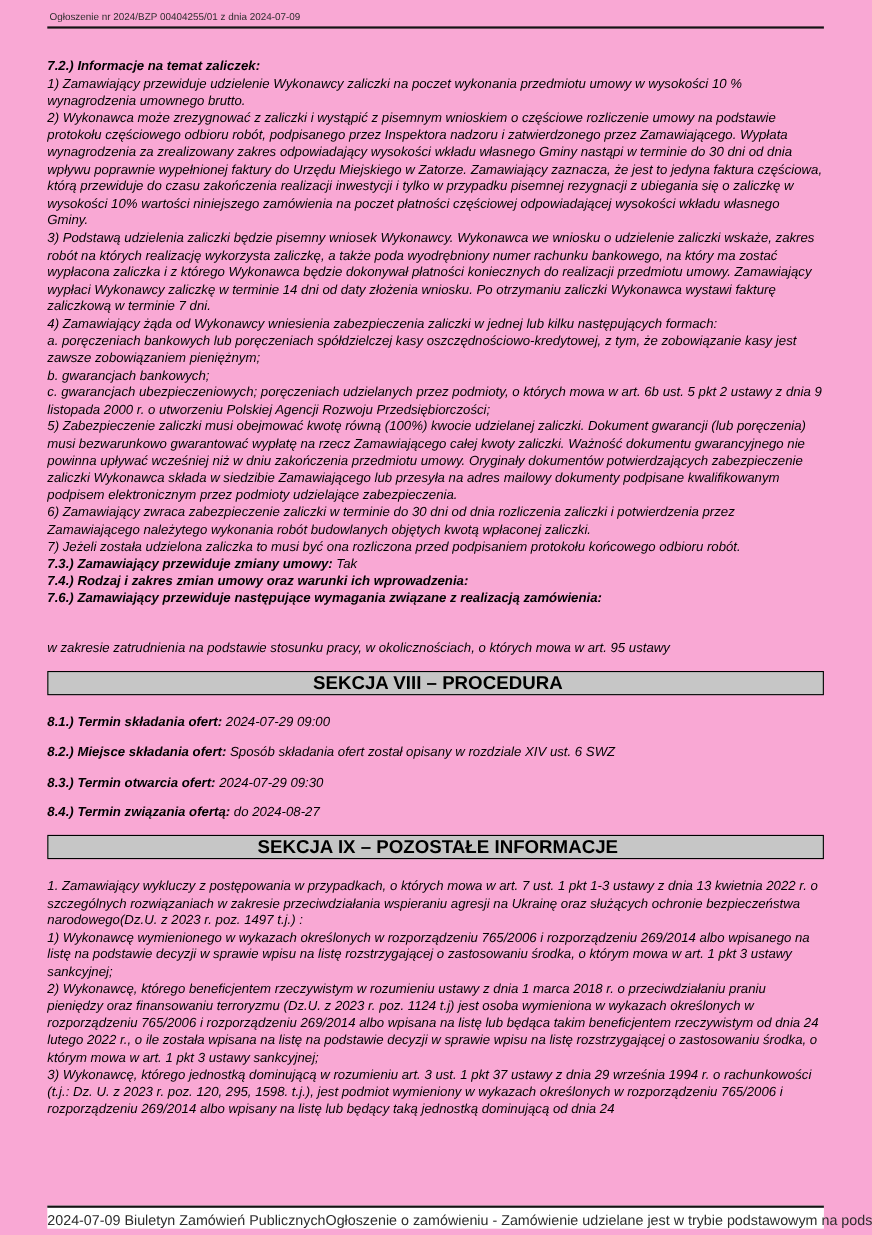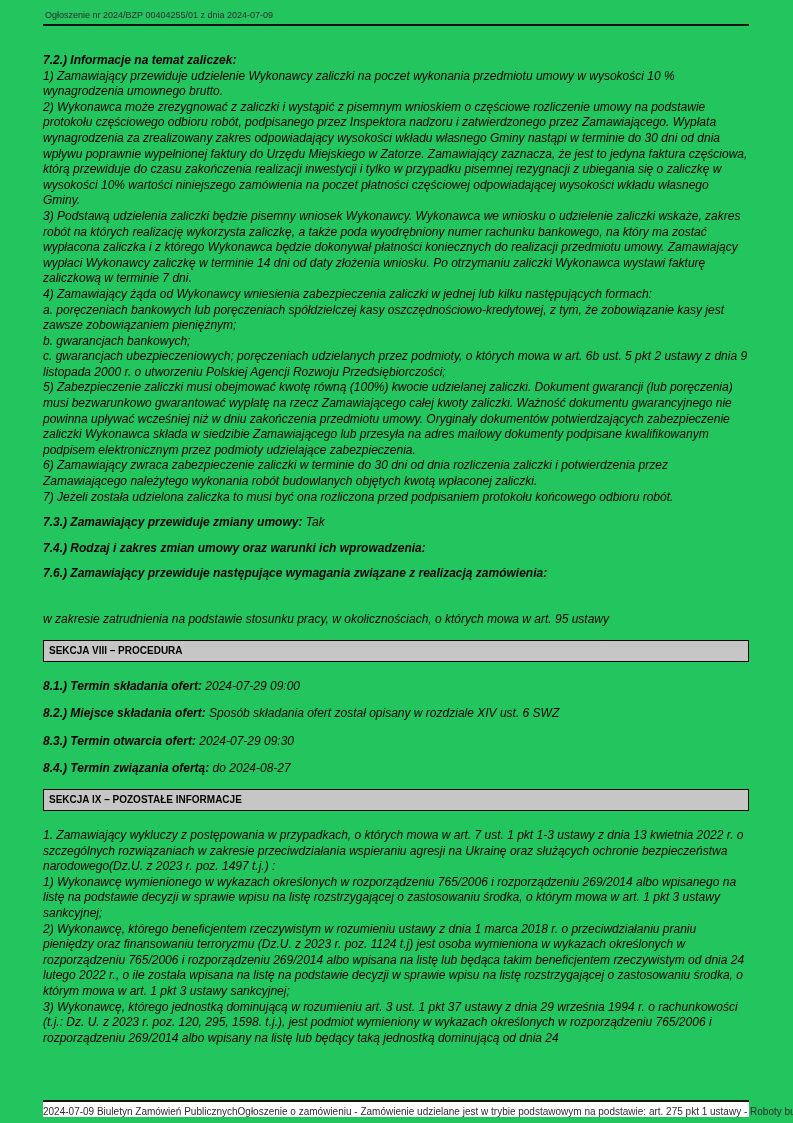--- a/index.html
+++ b/index.html
@@ -5,21 +5,21 @@
   html, body {
     margin: 0;
     padding: 0;
     background: #ffffff;
   }
   .page {
     position: relative;
     width: 793px;
     height: 1123px;
     margin: 0 auto;
-    background: #22c55e;
+    background: #f9a8d4;
     box-sizing: border-box;
     padding: 8px 44px 0 43px;
     font-family: "Liberation Sans", "DejaVu Sans", sans-serif;
     color: #000000;
     overflow: hidden;
   }
   .doc-header {
     font-size: 9px;
     color: #2d2d2d;
     padding: 2px 0 4px 2px;
@@ -27,46 +27,47 @@
   }
   .doc-body {
     margin-top: 27px;
     font-size: 12px;
     line-height: 15.6px;
   }
   .doc-body p {
     margin: 0;
     font-style: italic;
   }
-  p.gap-before { margin-top: 10px; }
+  p.gap-before { }
   p.gap-before-lg { margin-top: 30px; }
   b { font-weight: bold; }
   .section-bar {
     box-sizing: border-box;
     margin-top: 12px;
     border: 1.5px solid #000000;
     background: #c6c6c6;
     font-weight: bold;
-    font-size: 10px;
+    font-size: 17px;
     line-height: 15px;
     padding: 2px 1px 3px 5px;
+    text-align: center;
   }
   .bar-spacer { height: 17px; }
   .kv-row { margin-bottom: 12px !important; }
   .doc-footer {
     position: absolute;
     left: 43px;
     right: 44px;
     bottom: 6px;
     background: #ffffff;
     border-top: 2px solid #141414;
     padding-top: 4px;
     display: flex;
     justify-content: space-between;
-    font-size: 10px;
+    font-size: 13px;
     color: #2d2d2d;
   }
   .doc-footer span { white-space: nowrap; }
 </style>
 </head>
 <body>
 
 <div class="page">
 
   <div class="doc-header">

